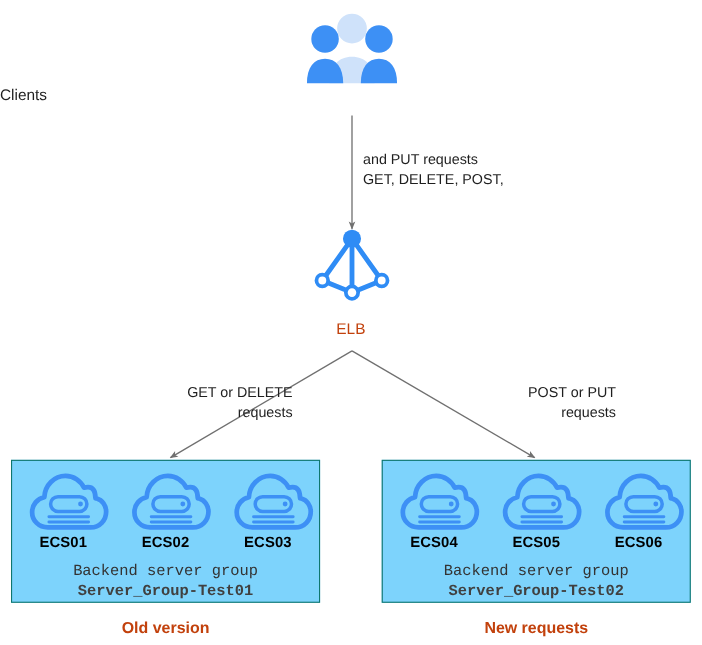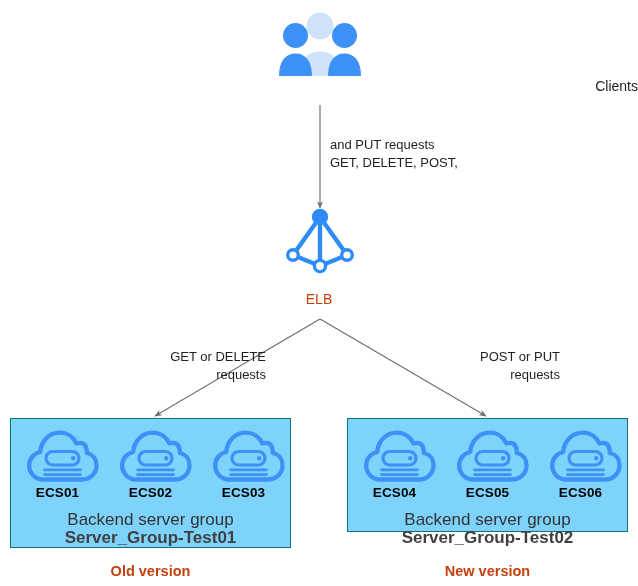--- a/index.html
+++ b/index.html
@@ -30,21 +30,21 @@
     position: absolute;
   }
   .icon-wrap {
     display: block;
   }
   .caption-clients {
     position: absolute;
     left: 0;
     top: 78px;
     width: 638px;
-    text-align: right;
+    text-align: left;
     font-size: 14px;
     color: #1f1f1f;
   }
   .caption-elb {
     position: absolute;
     left: 0;
     top: 291px;
     width: 638px;
     text-align: center;
     font-size: 14px;
@@ -83,23 +83,24 @@
     font-weight: bold;
     color: #000000;
     letter-spacing: 0.1px;
   }
   .group-caption {
     position: absolute;
     left: 0;
     width: 100%;
     top: 92px;
     text-align: center;
-    font-size: 17px;
+    font-size: 14px;
     line-height: 18px;
     color: #3a3a3a;
+    font-family: Liberation Mono, monospace;
   }
   .group-caption .grp-title {
     color: #333333;
   }
   .group-caption .grp-name {
     font-weight: bold;
     color: #404040;
   }
   .version-label {
     position: absolute;
@@ -239,21 +240,21 @@
     </div>
 
     <div class="group-caption">
       <div class="grp-title">Backend server group</div>
       <div class="grp-name">Server_Group-Test01</div>
     </div>
   </div>
 
   <div class="version-label" style="left:10px; width:281px;">Old version</div>
 
-  <div class="group-box" style="left:347px; top:418px; width:281px; height:114px;">
+  <div class="group-box" style="left:347px; top:418px; width:281px; height:130px;">
     <div class="servers-row">
 
       <div class="server-cell">
         <svg class="icon-wrap" width="90" height="56" viewBox="0 0 90 56" style="margin:0 auto;">
           <g transform="translate(15,0)">
             <path d="M15.5,52.5 C7.2,52.5 1.2,46.2 1.2,38.6 C1.2,31.8 6.0,26.2 12.3,25.0
                      C12.8,14.0 21.4,5.6 31.6,5.6 C39.0,5.6 45.4,10.0 48.3,16.3
                      C49.5,16.0 50.7,15.8 52.0,15.8 C57.8,15.8 58.8,21.0 58.8,26.0
                      C58.8,26.0 59.5,26.0 60.0,26.2 C65.0,27.6 68.5,32.4 68.5,38.2
                      C68.5,46.0 62.6,52.5 54.3,52.5 Z" fill="none" stroke="#3d90f5" stroke-width="4.3" stroke-linejoin="round"></path>
@@ -301,15 +302,15 @@
       </div>
 
     </div>
 
     <div class="group-caption">
       <div class="grp-title">Backend server group</div>
       <div class="grp-name">Server_Group-Test02</div>
     </div>
   </div>
 
-  <div class="version-label" style="left:347px; width:281px;">New version</div>
+  <div class="version-label" style="left:347px; width:281px;">New requests</div>
 
 </div>
 
 </body></html>

